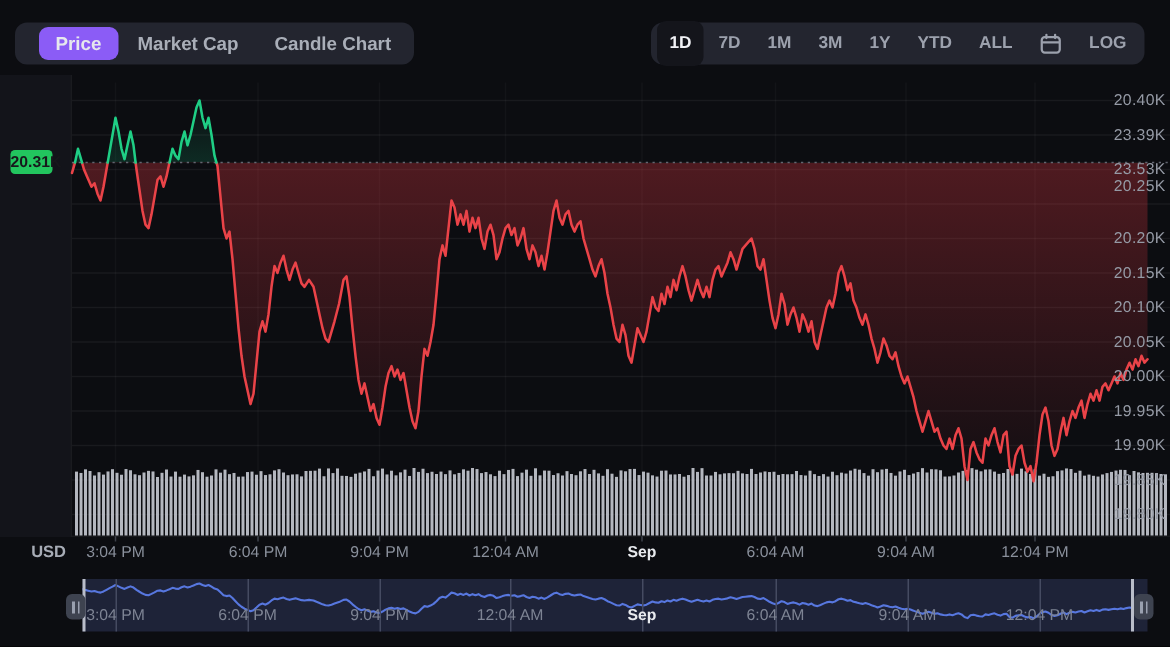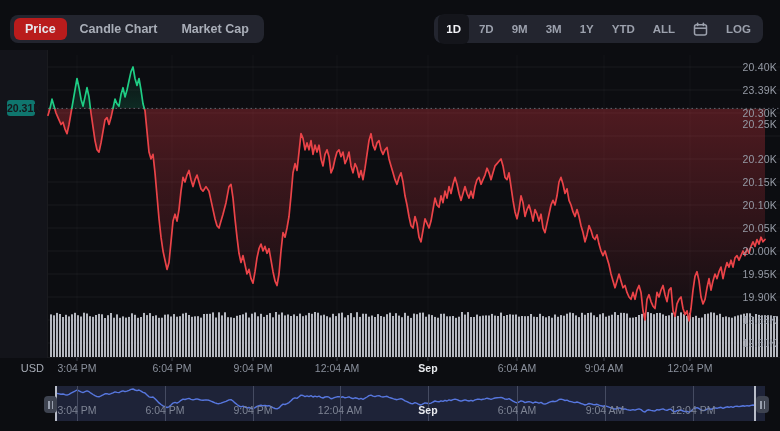--- a/index.html
+++ b/index.html
@@ -8,30 +8,30 @@
   
   .gutter{position:absolute;left:0;top:50px;width:47px;height:308px;background:#13141A;}
   .gutter-border{position:absolute;left:47px;top:50px;width:1px;height:308px;background:rgba(255,255,255,0.06);}
   
   .seg{position:absolute;top:15px;display:flex;align-items:center;background:#23252F;
        border-radius:8px;padding:4px;gap:2px;height:28px;box-sizing:border-box;}
   .seg-left{left:10px;}
   .seg-right{right:17px;}
   .seg button{border:0;background:transparent;color:#A9AEB8;font:600 12.5px "Liberation Sans",sans-serif;
        padding:4px 11px;border-radius:6px;cursor:pointer;line-height:14px;white-space:nowrap;}
-  .seg-left button.sel{background:#b91c1c;color:#E6E8ED;}
+  .seg-left button.sel{background:#8b5cf6;color:#E6E8ED;margin-left:12px;}
   .seg-right button{font-weight:700;font-size:11.5px;padding:8px 8px;color:#9CA1AD;}
   .seg-right button.sel{background:#14151B;color:#F1F2F6;}
   .seg-right .calbtn{display:flex;align-items:center;padding:3px 8px;background:transparent;border:0;cursor:pointer;}
   
   .ylab{position:absolute;right:3px;transform:translateY(-50%);font-size:10.5px;color:#959AA5;letter-spacing:.2px;}
   .xlab{position:absolute;top:362px;transform:translateX(-50%);font-size:10.5px;color:#8A909C;white-space:nowrap;}
   .xlab.bold{color:#E8EAEE;font-weight:700;}
-  .usd{position:absolute;left:0;top:362px;width:44px;text-align:right;font-size:11px;font-weight:400;color:#A7ACB6;}
-  .price-badge{position:absolute;left:7px;top:100px;width:28px;height:16px;background:#0f766e;border-radius:3px;
+  .usd{position:absolute;left:0;top:362px;width:44px;text-align:right;font-size:11px;font-weight:700;color:#A7ACB6;}
+  .price-badge{position:absolute;left:7px;top:100px;width:28px;height:16px;background:#22c55e;border-radius:3px;
        color:#17181C;font-size:10.5px;font-weight:700;text-align:center;line-height:16px;z-index:5;}
   
   .watermark{position:absolute;left:635px;top:254px;display:flex;align-items:center;gap:8px;z-index:4;pointer-events:none;}
   .watermark span{color:rgba(255,255,255,0.93);font-size:15.5px;font-weight:700;letter-spacing:-0.2px;}
   
   .nav{position:absolute;left:55px;top:386px;width:710px;height:35px;background:#1E2338;}
   .nav .gline{position:absolute;top:0;width:1px;height:35px;background:#454B61;}
   .nav .nlab{position:absolute;top:18px;transform:translateX(-50%);font-size:10.5px;color:#7E8494;white-space:nowrap;}
   .nav .nlab.bold{color:#E8EAEE;font-weight:700;}
   .handle-line{position:absolute;top:386px;width:2px;height:35px;background:#B9BDC9;z-index:6;}
@@ -342,47 +342,47 @@
       <line x1="253" y1="357.5" x2="253" y2="361" stroke="#3C404A" stroke-width="1"></line>
       <line x1="337" y1="357.5" x2="337" y2="361" stroke="#3C404A" stroke-width="1"></line>
       <line x1="428" y1="357.5" x2="428" y2="361" stroke="#3C404A" stroke-width="1"></line>
       <line x1="517" y1="357.5" x2="517" y2="361" stroke="#3C404A" stroke-width="1"></line>
       <line x1="604" y1="357.5" x2="604" y2="361" stroke="#3C404A" stroke-width="1"></line>
       <line x1="690" y1="357.5" x2="690" y2="361" stroke="#3C404A" stroke-width="1"></line>
     </svg>
 
   <div class="seg seg-left" id="viewTabs">
       <button class="sel">Price</button>
+      <button>Market Cap</button>
       <button>Candle Chart</button>
-      <button>Market Cap</button>
     </div>
 
   <div class="seg seg-right" id="rangeBar">
       <button class="sel">1D</button>
       <button>7D</button>
-      <button>9M</button>
+      <button>1M</button>
       <button>3M</button>
       <button>1Y</button>
       <button>YTD</button>
       <button>ALL</button>
       <button class="calbtn">
         <svg width="15" height="15" viewBox="0 0 15 15">
           <rect x="1.5" y="2.8" width="12" height="10.2" rx="2" fill="none" stroke="#9CA1AD" stroke-width="1.5"></rect>
           <line x1="1.5" y1="6.2" x2="13.5" y2="6.2" stroke="#9CA1AD" stroke-width="1.5"></line>
           <line x1="4.6" y1="1.2" x2="4.6" y2="3.4" stroke="#9CA1AD" stroke-width="1.5" stroke-linecap="round"></line>
           <line x1="10.4" y1="1.2" x2="10.4" y2="3.4" stroke="#9CA1AD" stroke-width="1.5" stroke-linecap="round"></line>
         </svg>
       </button>
       <button>LOG</button>
     </div>
 
   <div id="yAxis">
       <div class="ylab" style="top: 67px; text-align: right;">20.40K</div>
       <div class="ylab" style="top: 90px;">23.39K</div>
-      <div class="ylab" style="top: 113px;">20.30K</div>
+      <div class="ylab" style="top: 113px;">23.53K</div>
       <div class="ylab" style="top: 124px;">20.25K</div>
       <div class="ylab" style="top: 159px;">20.20K</div>
       <div class="ylab" style="top: 182px;">20.15K</div>
       <div class="ylab" style="top: 205px;">20.10K</div>
       <div class="ylab" style="top: 228px;">20.05K</div>
       <div class="ylab" style="top: 251px;">20.00K</div>
       <div class="ylab" style="top: 274px;">19.95K</div>
       <div class="ylab" style="top: 297px;">19.90K</div>
       <div class="ylab" style="top: 320px; margin-left: 36px;">19.85K</div>
       <div class="ylab" style="top: 343px; text-align: right;">19.80K</div>

